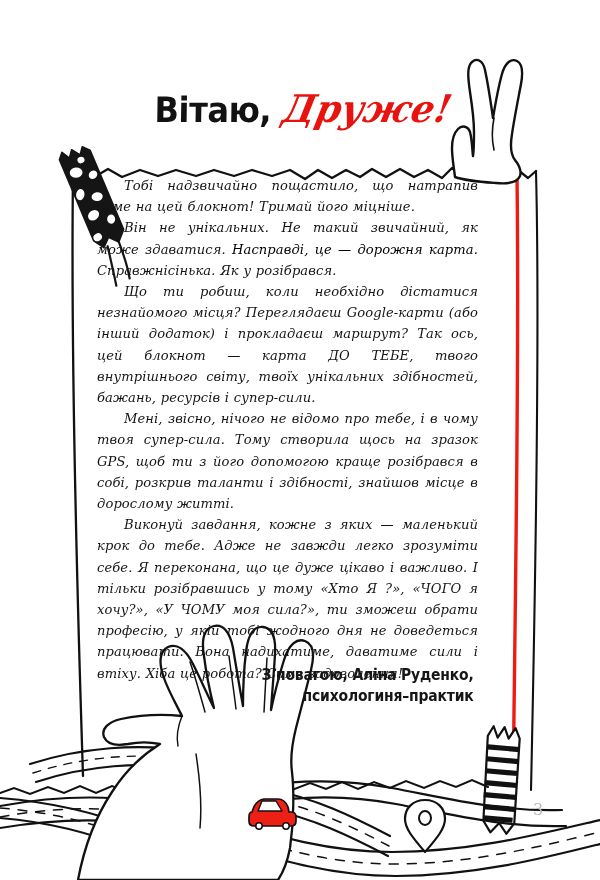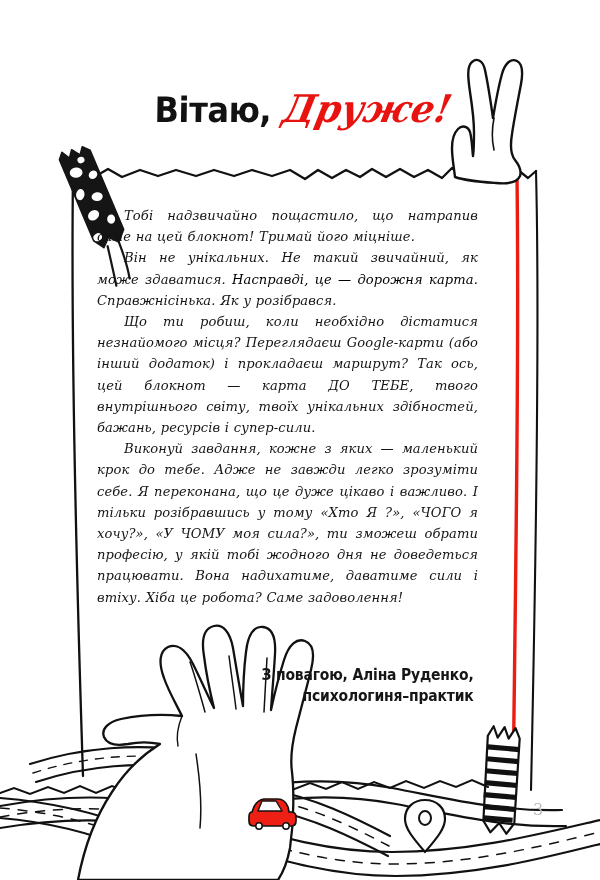--- a/index.html
+++ b/index.html
@@ -61,21 +61,21 @@
     margin-left: 8px;
     transform: skewX(-12deg) scaleX(0.95);
     transform-origin: left bottom;
     letter-spacing: 0.5px;
   }
 
   
   .sheet-text {
     position: absolute;
     left: 97px;
-    top: 205px;
+    top: 175px;
     width: 381px;
     font-family: "DejaVu Serif", serif;
     font-style: italic;
     font-size: 13.1px;
     line-height: 21.2px;
     color: #141414;
     text-align: justify;
     text-justify: inter-word;
     letter-spacing: 0.1px;
     word-spacing: 0.4px;
@@ -314,20 +314,23 @@
     <p>
       <span>Тобі надзвичайно пощастило, що натрапив саме на цей блокнот! Тримай його міцніше.</span>
     </p>
     <p>
       <span>Він не унікальних. Не такий звичайний, як може здаватися. </span><span class="hl-red">Насправді, це — дорожня карта.</span><span> Справжнісінька. Як у розібрався.</span>
     </p>
     <p>
       <span>Що ти робиш, коли необхідно дістатися незнайомого місця? Переглядаєш Google-карти (або інший додаток) і прокладаєш маршрут? Так ось, цей блокнот — карта ДО ТЕБЕ, твого внутрішнього світу, твоїх унікальних здібностей, бажань, ресурсів і супер-сили.</span>
     </p>
     <p>
+      <span>Мені, звісно, нічого не відомо про тебе, і в чому твоя супер-сила. Тому створила щось на зразок GPS, щоб ти з його допомогою краще розібрався в собі, розкрив таланти і здібності, знайшов місце в дорослому житті.</span>
+    </p>
+    <p>
       <span>Виконуй завдання, кожне з яких — маленький крок до тебе. Адже не завжди легко зрозуміти себе. Я переконана, що це дуже цікаво і важливо. І тільки розібравшись у тому «Хто Я ?», «ЧОГО я хочу?», «У ЧОМУ моя сила?», ти зможеш обрати професію, у якій тобі жодного дня не доведеться працювати. Вона надихатиме, даватиме сили і втіху. Хіба це робота? Саме задоволення!</span>
     </p>
   </div>
 
   <div class="signature">
     <div>З повагою, Аліна Руденко,</div>
     <div>психологиня–практик</div>
   </div>
 
   <div class="page-number">3</div>

